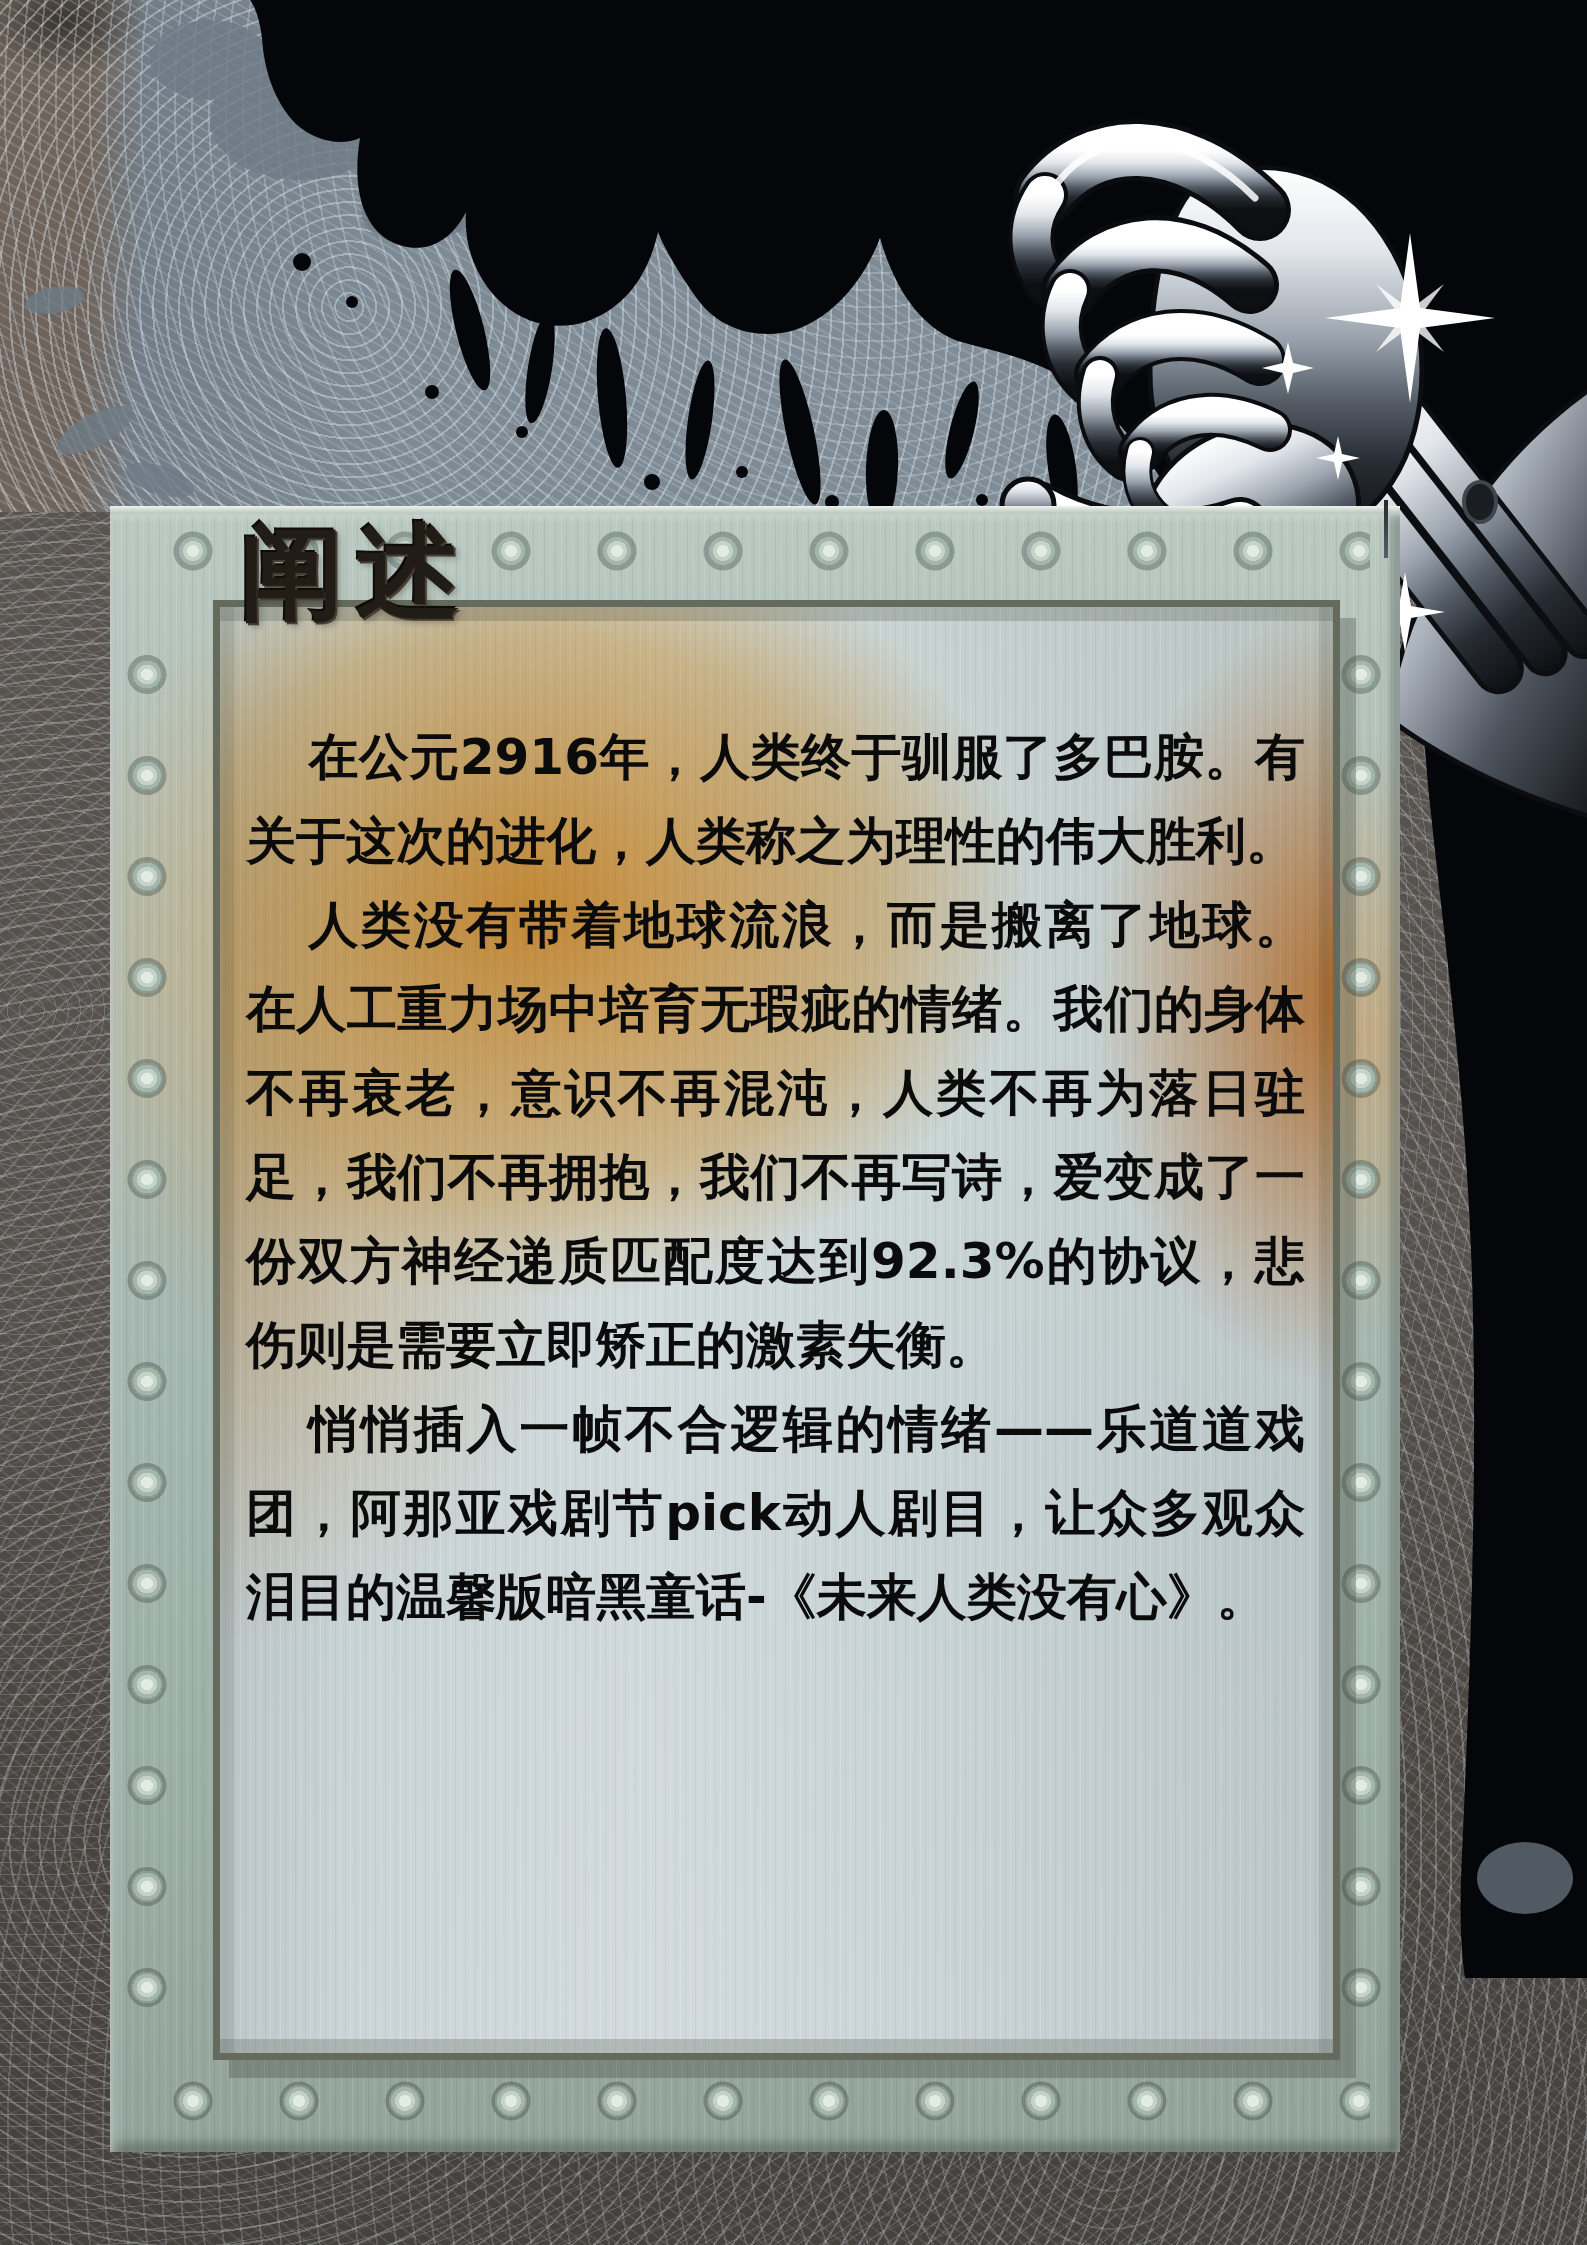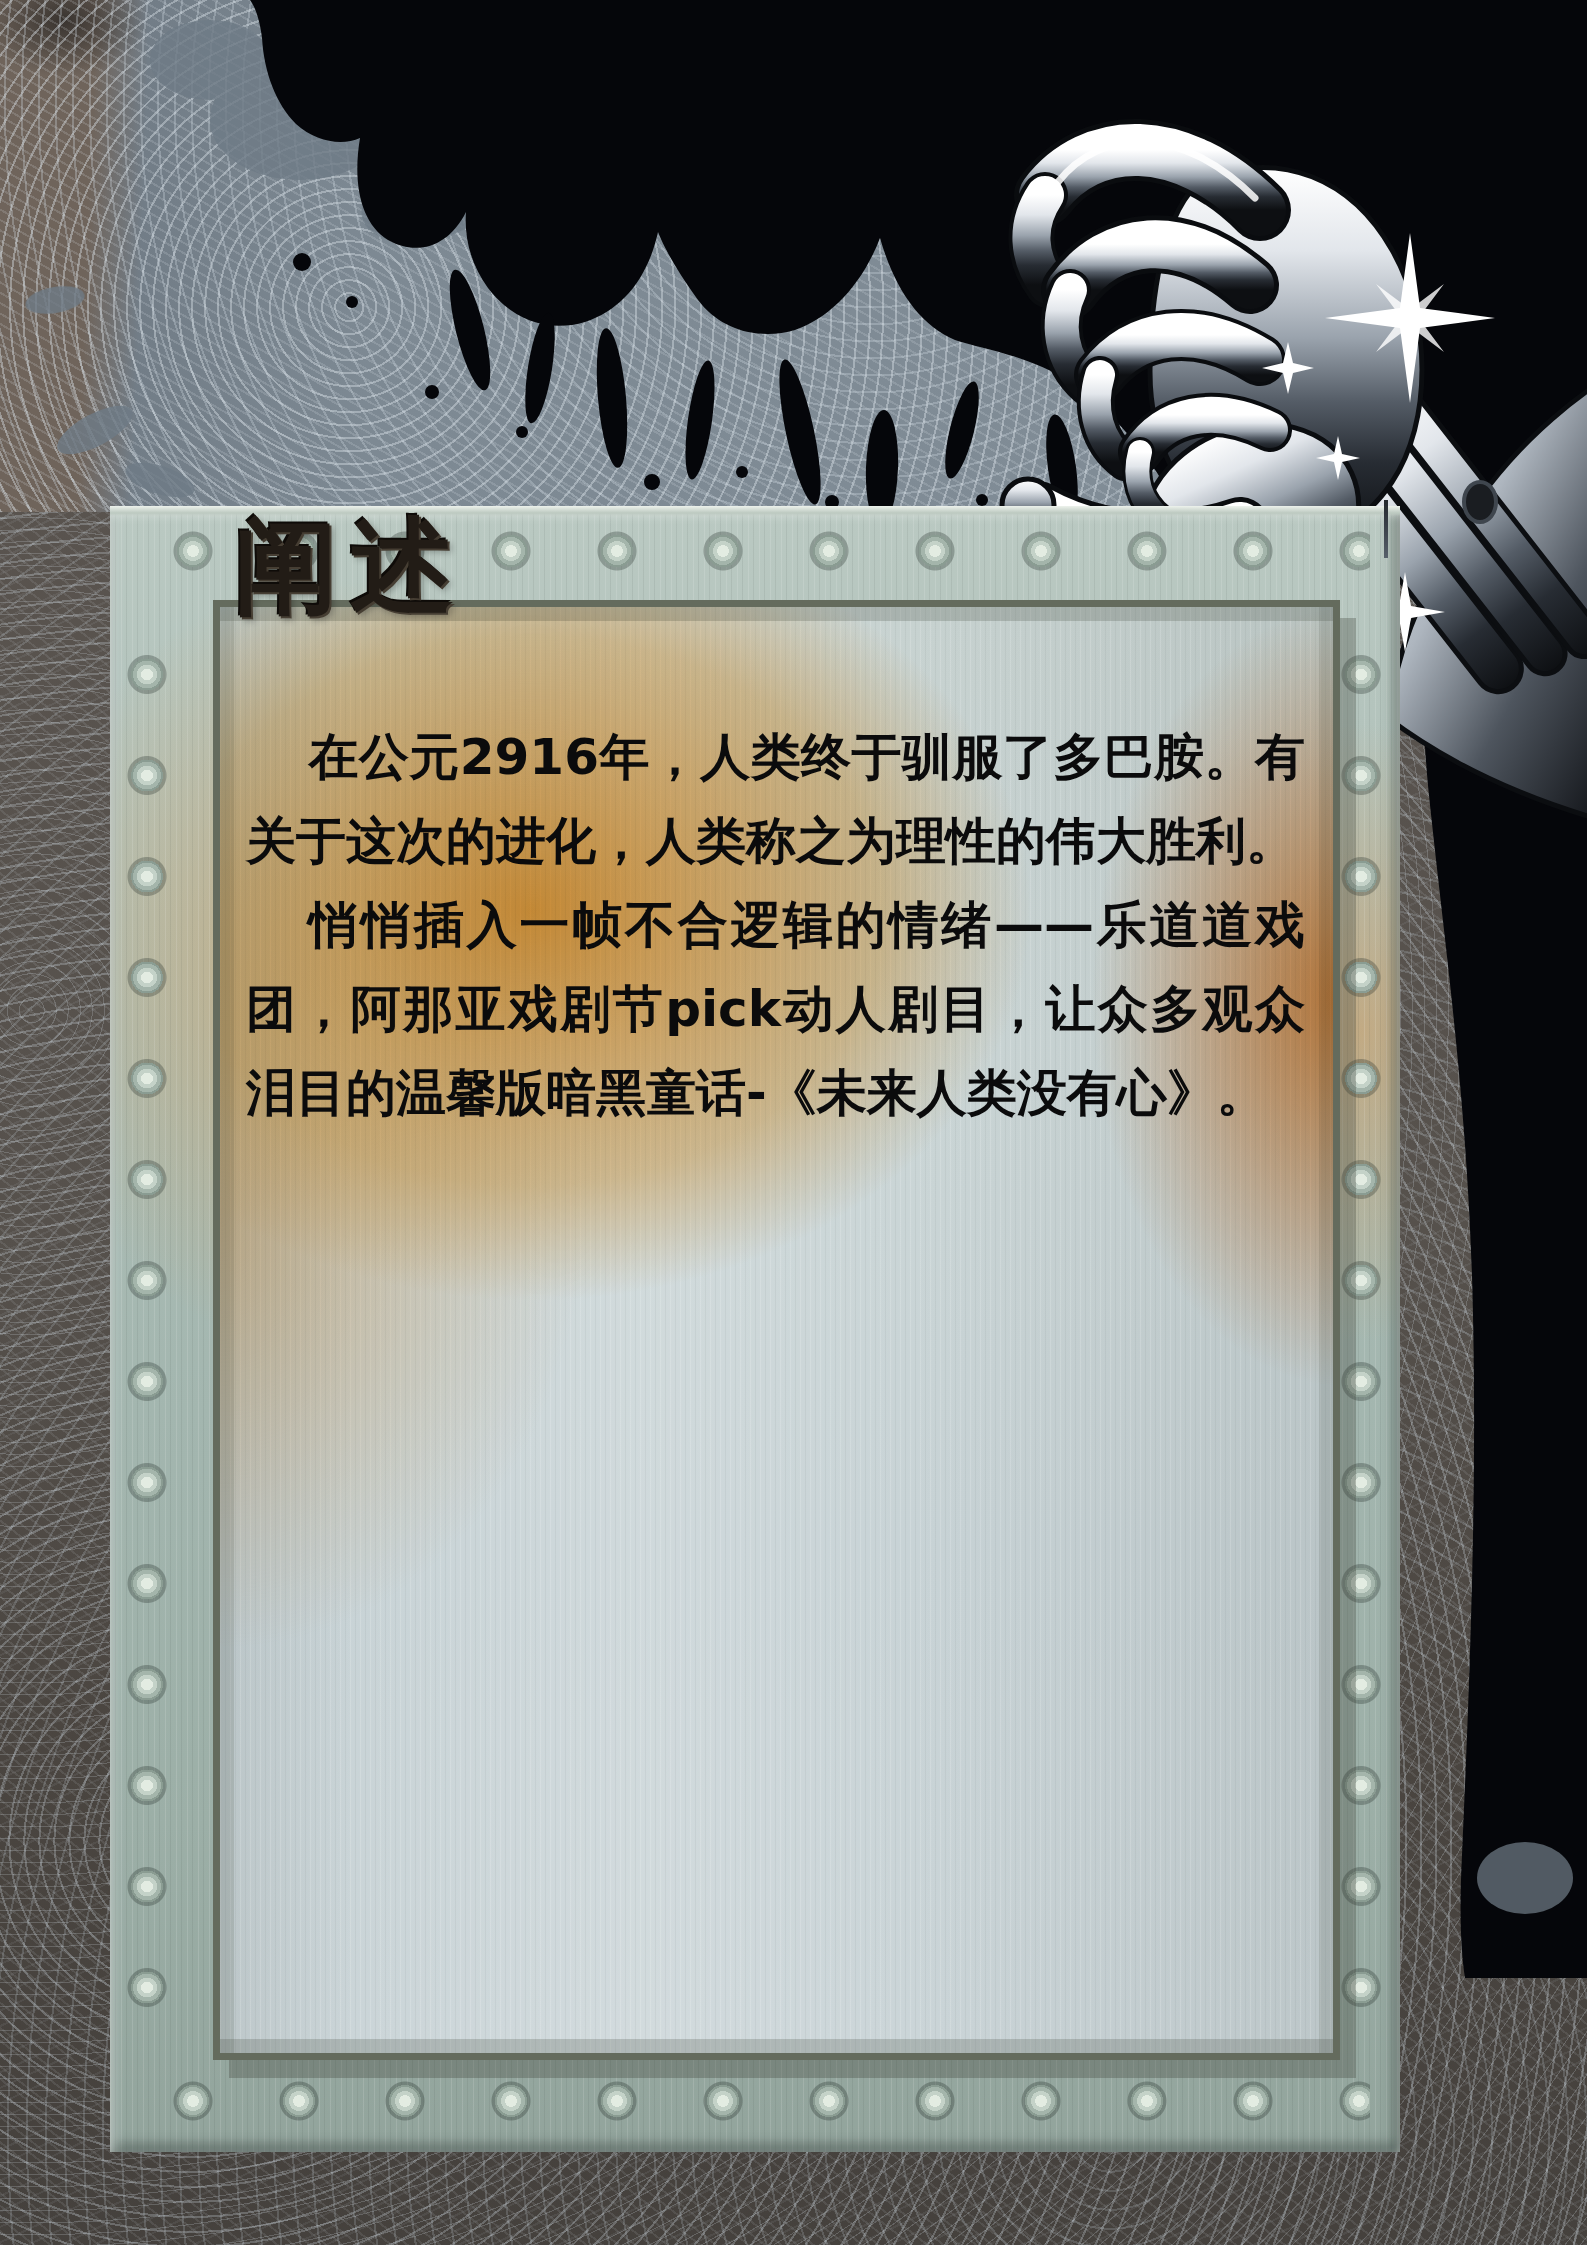--- a/index.html
+++ b/index.html
@@ -56,21 +56,21 @@
   .rivets.h{height:46px;background-size:106px 46px;background-repeat:repeat-x;
     background-image:radial-gradient(circle at 50% 50%, #e3ece2 0 6px, #c4d2c8 6px 10px, #a4b5ab 10px 14px, #8a9c92 14px 16px, rgba(35,45,40,0.30) 16px 19px, rgba(0,0,0,0) 20px);}
   .rivets.v{width:46px;background-size:46px 101px;background-repeat:repeat-y;
     background-image:radial-gradient(circle at 50% 50%, #e3ece2 0 6px, #c4d2c8 6px 10px, #a4b5ab 10px 14px, #8a9c92 14px 16px, rgba(35,45,40,0.30) 16px 19px, rgba(0,0,0,0) 20px);}
   .rivets.top{left:30px;right:30px;top:22px;}
   .rivets.bottom{left:30px;right:30px;bottom:28px;}
   .rivets.left{left:14px;top:118px;bottom:112px;}
   .rivets.right{right:16px;top:118px;bottom:112px;}
   
   .section-title{
-    position:absolute;left:118px;top:-14px;margin:6px;z-index:9;
+    position:absolute;left:118px;top:-14px;margin:12px;z-index:9;
     font-size:104px;font-weight:900;letter-spacing:12px;color:#221c16;
     text-shadow:2px 2px 0 #463e33, -2px -2px 0 #0e0b08, 4px 4px 6px rgba(0,0,0,0.25);
   }
   
   .inner-panel{
     position:absolute;left:103px;top:94px;width:1127px;height:1460px;
     border:7px solid #646b5d;box-sizing:border-box;
     background-image:
       repeating-linear-gradient(90deg, rgba(255,255,255,0.16) 0 1px, rgba(0,0,0,0) 1px 5px, rgba(30,40,38,0.05) 5px 6px, rgba(0,0,0,0) 6px 10px),
       linear-gradient(90deg, rgba(60,70,66,0.10) 0, rgba(0,0,0,0) 12%, rgba(255,255,255,0.14) 38%, rgba(0,0,0,0) 62%, rgba(60,70,66,0.10) 100%),
@@ -224,20 +224,21 @@
     <div class="rivets h bottom"></div>
     <div class="rivets v left"></div>
     <div class="rivets v right"></div>
 
     <h1 class="section-title">阐述</h1>
 
     <div class="inner-panel">
       <div class="glow"></div>
       <div class="body-text">
         <p class="indent-2">在公元2916年，人类终于驯服了多巴胺。有关于这次的进化，人类称之为理性的伟大胜利。</p>
+        <p class="indent-2">人类没有带着地球流浪，而是搬离了地球。在人工重力场中培育无瑕疵的情绪。我们的身体不再衰老，意识不再混沌，人类不再为落日驻足，我们不再拥抱，我们不再写诗，爱变成了一份双方神经递质匹配度达到92.3%的协议，悲伤则是需要立即矫正的激素失衡。</p>
         <p class="indent-2">悄悄插入一帧不合逻辑的情绪——乐道道戏团，阿那亚戏剧节pick动人剧目，让众多观众泪目的温馨版暗黑童话-《未来人类没有心》。</p>
       </div>
     </div>
   </div>
 
   <div class="hand-drip"></div>
 
 </div>
 
 </body></html>

